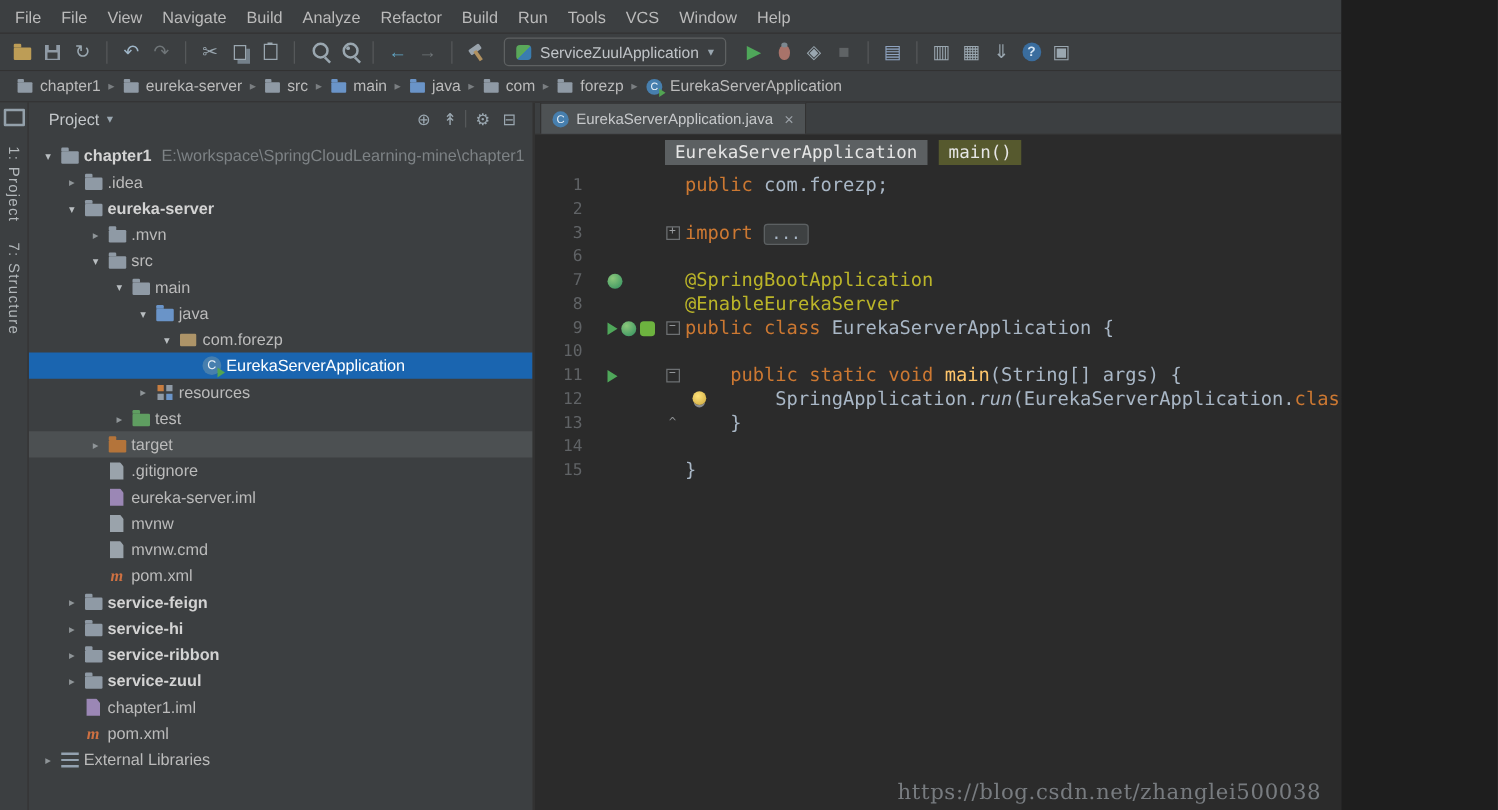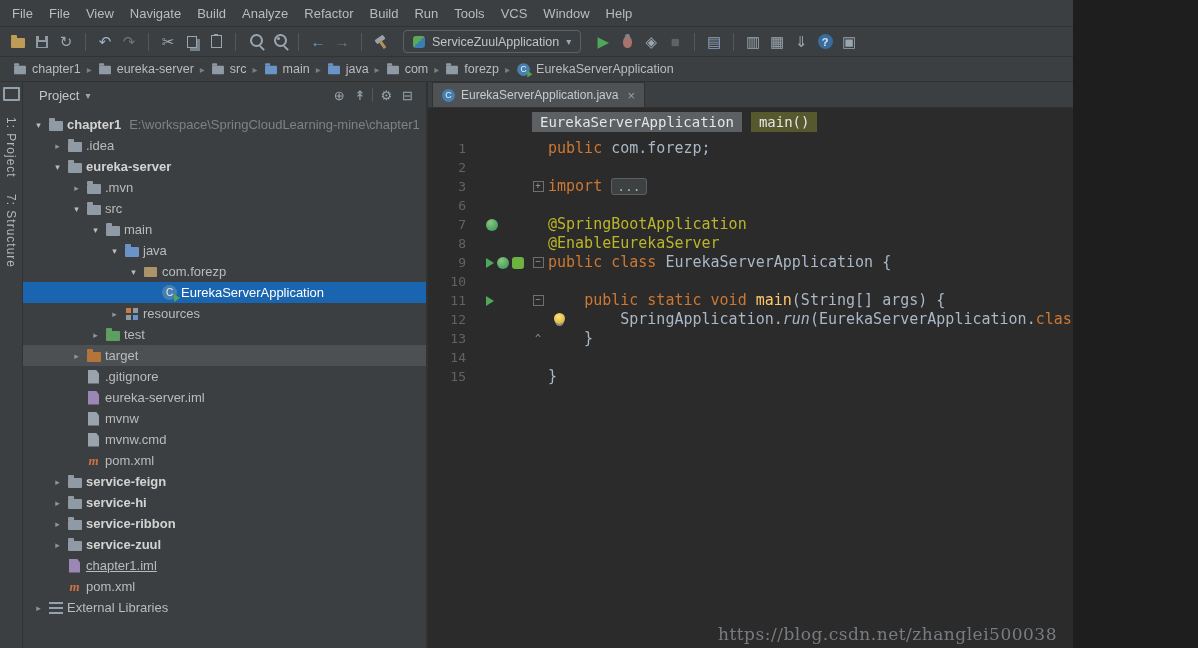--- a/index.html
+++ b/index.html
@@ -427,21 +427,21 @@
             </span>
             <span class="tree-label bold">service-ribbon</span>
           </div>
           <div class="tree-row" style="padding-left: 27px;">
             <span class="tw-arrow">▸</span>
             <span class="tw-icon">
               <span class="fold-ic"></span>
             </span>
             <span class="tree-label bold">service-zuul</span>
           </div>
-          <div class="tree-row" style="padding-left: 27px; text-decoration: underline;">
+          <div class="tree-row" style="padding-left: 27px;">
             <span class="tw-arrow"></span>
             <span class="tw-icon">
               <span class="file-ic iml"></span>
             </span>
             <span class="tree-label">chapter1.iml</span>
           </div>
           <div class="tree-row" style="padding-left: 27px;">
             <span class="tw-arrow"></span>
             <span class="tw-icon">
               <span class="maven-ic">m</span>

